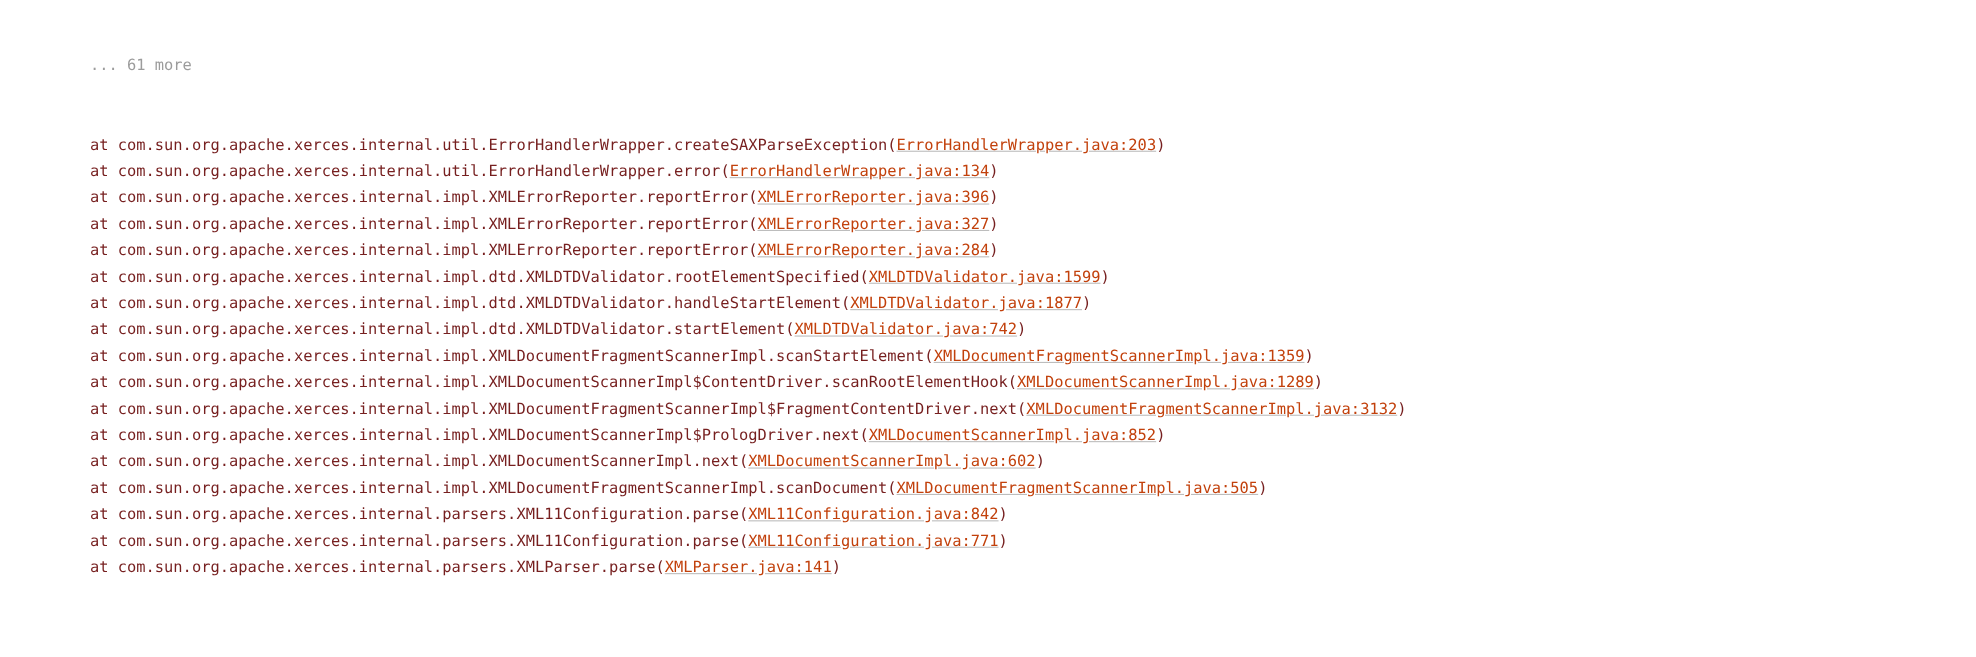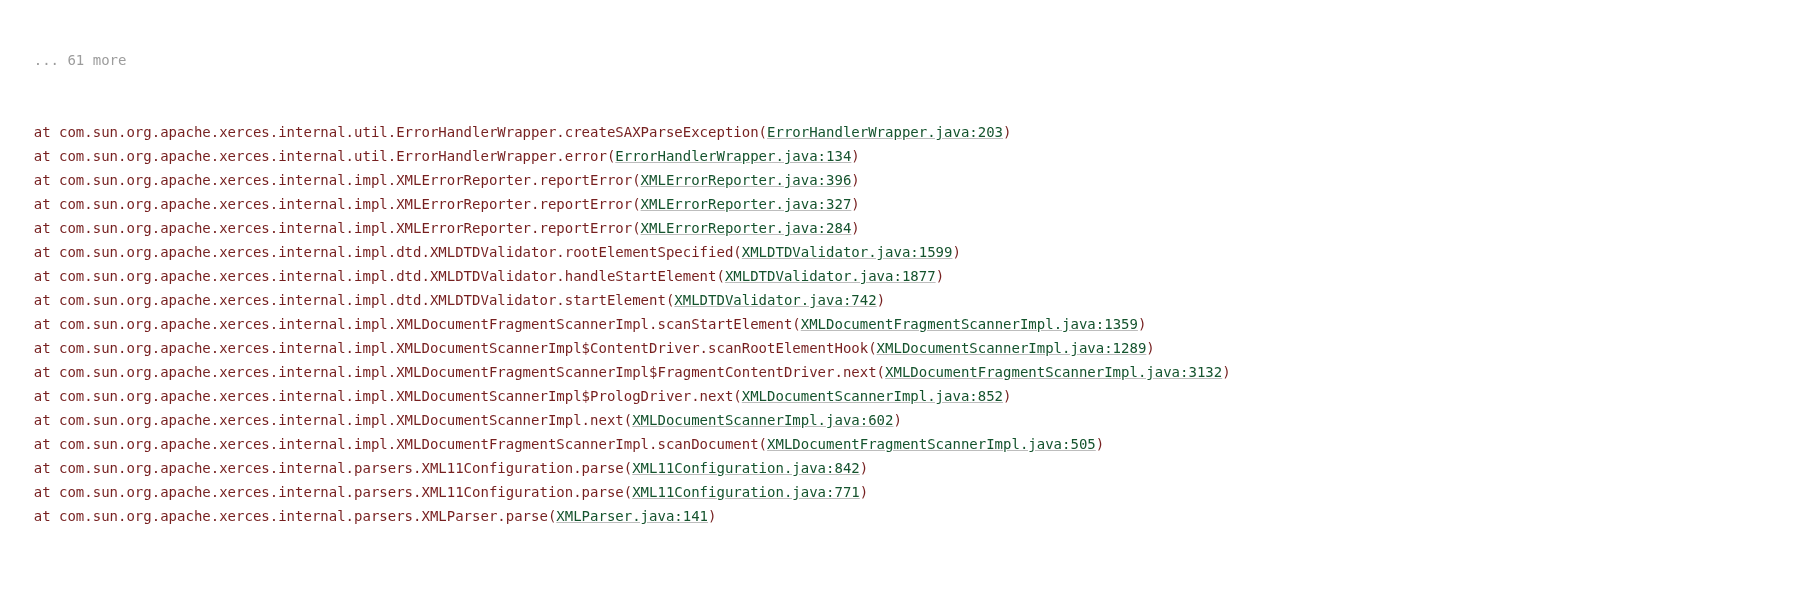--- a/index.html
+++ b/index.html
@@ -12,32 +12,33 @@
     color: #333;
     width: 1796px;
   }
   .stack {
     white-space: pre;
     padding: 0;
   }
   .line {
     display: block;
     white-space: pre;
+    margin-left: 48px;
   }
   .exc {
     color: #761f1f; 
   }
   .kw {
     color: #761f1f;
   }
   .dim {
     color: #9c9c9c;
   }
   a.srclink {
-    color: #14532d;
+    color: #c2410c;
     text-decoration: underline;
     text-decoration-color: #bdbdbd;
     cursor: pointer;
   }
 </style>
 </head>
 <body>
 
 <div class="stack">
   <span class="line dim">    ... 61 more</span>

